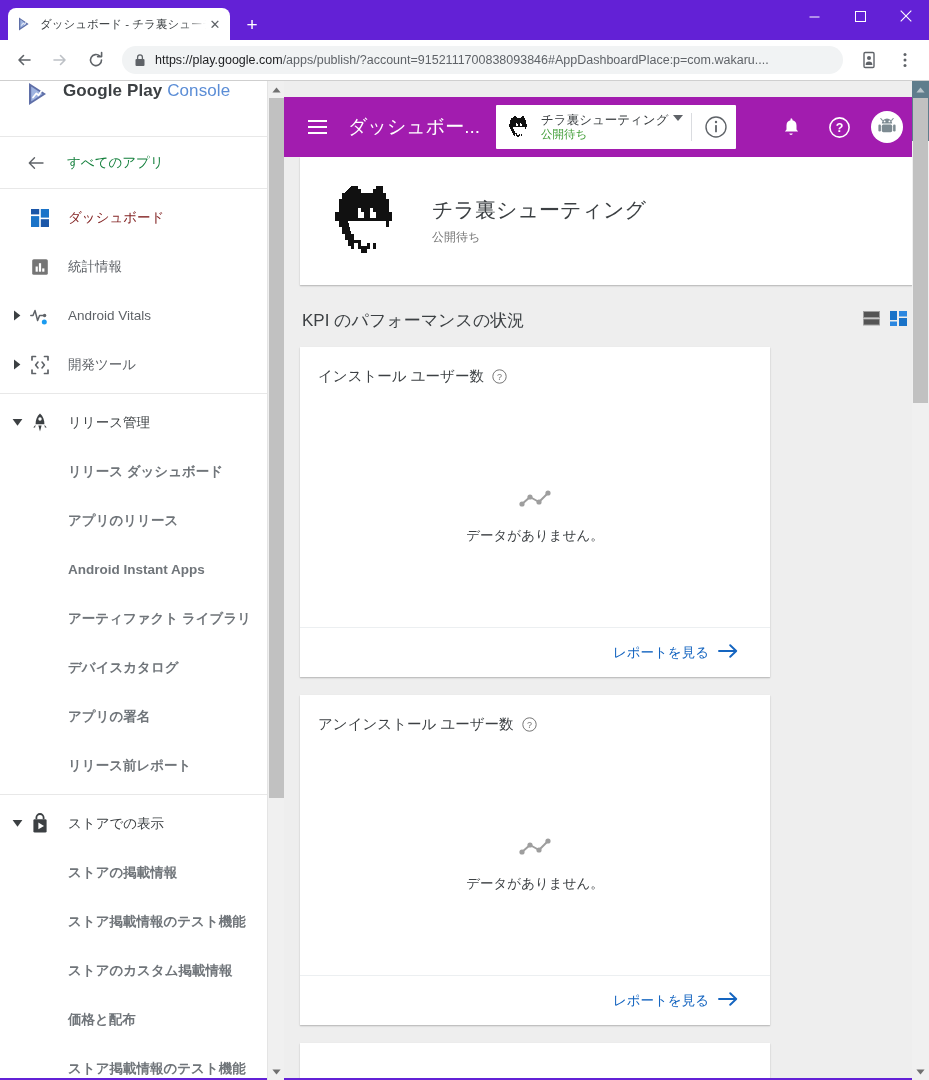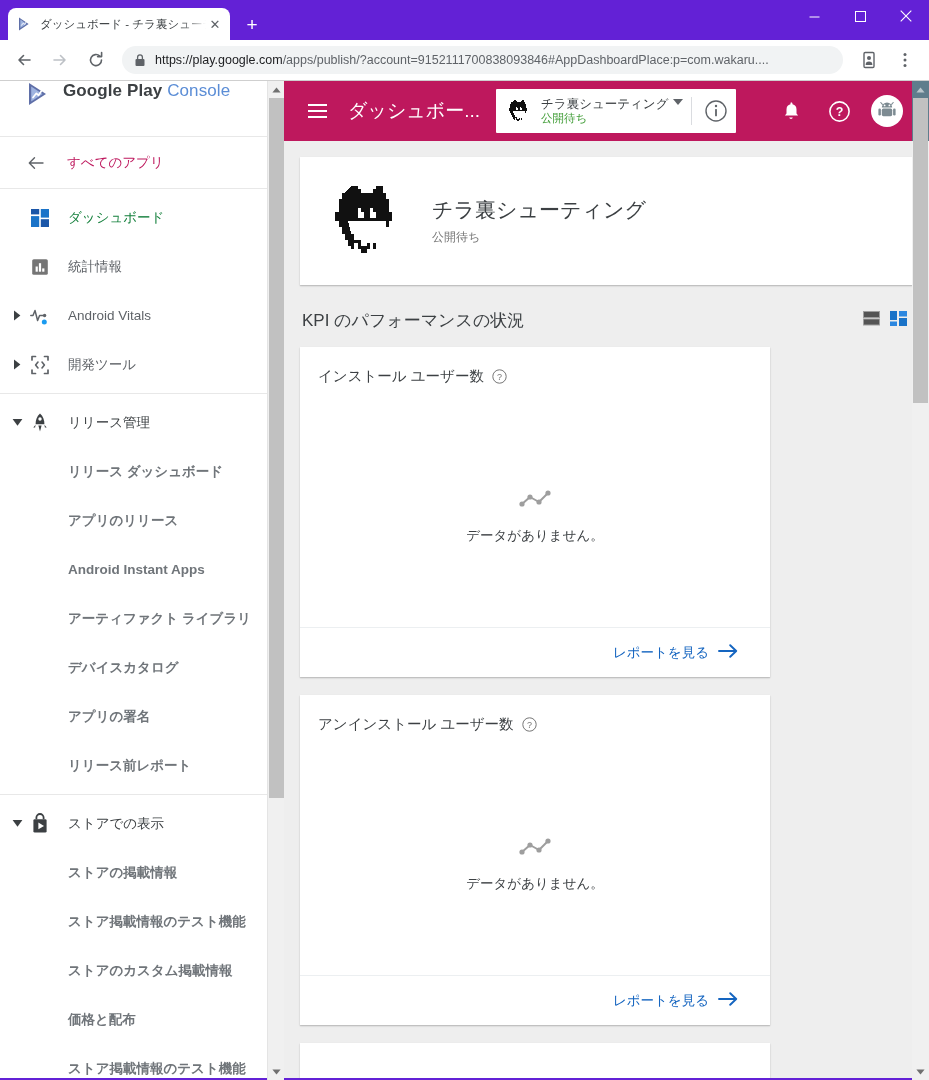--- a/index.html
+++ b/index.html
@@ -109,40 +109,40 @@
   .brand-text { font-size: 17px; letter-spacing: .1px; }
   .brand-text .b1 { color: #3c4043; font-weight: bold; }
   .brand-text .b2 { color: #5b8dd6; }
 
   .allapps {
     height: 52px; display: flex; align-items: center;
     padding-left: 26px; border-bottom: 1px solid #e8e8e8;
     color: #5f6368;
   }
   .allapps .ico { width: 22px; flex:0 0 22px; margin-right: 19px; display:flex; }
-  .allapps .lbl { font-size: 13.5px; color: #be185d; }
+  .allapps .lbl { font-size: 13.5px; color: #15803d; }
 
   .navgroup { border-bottom: 1px solid #e8e8e8; padding: 4px 0; }
   .navgroup.nb { border-bottom: none; }
   .nav-row {
     height: 49px; display: flex; align-items: center;
     padding-left: 6px; position: relative;
   }
   .nav-arrow {
     width: 22px; flex: 0 0 22px;
     display: flex; align-items: center; justify-content: center;
     color: #3c4043;
   }
   .nav-arrow.spacer { visibility: hidden; }
   .nav-icon {
     width: 24px; flex: 0 0 24px; height: 24px; margin-right: 16px;
     display: flex; align-items: center; justify-content: center;
   }
   .nav-label { font-size: 13.5px; color: #5f6368; }
-  .nav-row.active .nav-label { color: #15803d; text-align: center; }
+  .nav-row.active .nav-label { color: #7f1d1d; text-align: center; }
   .sub-row {
     height: 49px; display: flex; align-items: center;
     padding-left: 68px;
   }
   .sub-row .nav-label { color: #70757a; font-size: 13.5px; font-weight: bold; }
 
   
   .sb-scroll {
     position: absolute; top: 0; right: 0; width: 17px; height: 999px;
     background: #f0f0f0; border-left: 1px solid #e4e4e4;
@@ -159,23 +159,23 @@
     position: absolute; left: 1px; width: 15px;
     background: #c1c1c1; border-radius: 0;
   }
 
   
   .main {
     flex: 1 1 auto; height: 999px; position: relative;
     overflow: hidden; background: #eeeeee;
   }
   .appbar {
-    height: 60px; background: #be185d;
+    height: 60px; background: #a21caf;
     display: flex; align-items: center;
-    padding-left: 16px; position: relative;
+    padding-left: 16px; position: relative; margin-top: 16px;
   }
   .hamburger {
     width: 34px; height: 34px; flex: 0 0 34px;
     display: flex; flex-direction: column; justify-content: center;
     align-items: center; gap: 4px;
   }
   .hamburger span { display:block; width: 19px; height: 2px; background:#fff; }
   .appbar-title {
     color: #ffffff; font-size: 19px; margin-left: 14px;
     white-space: nowrap;

